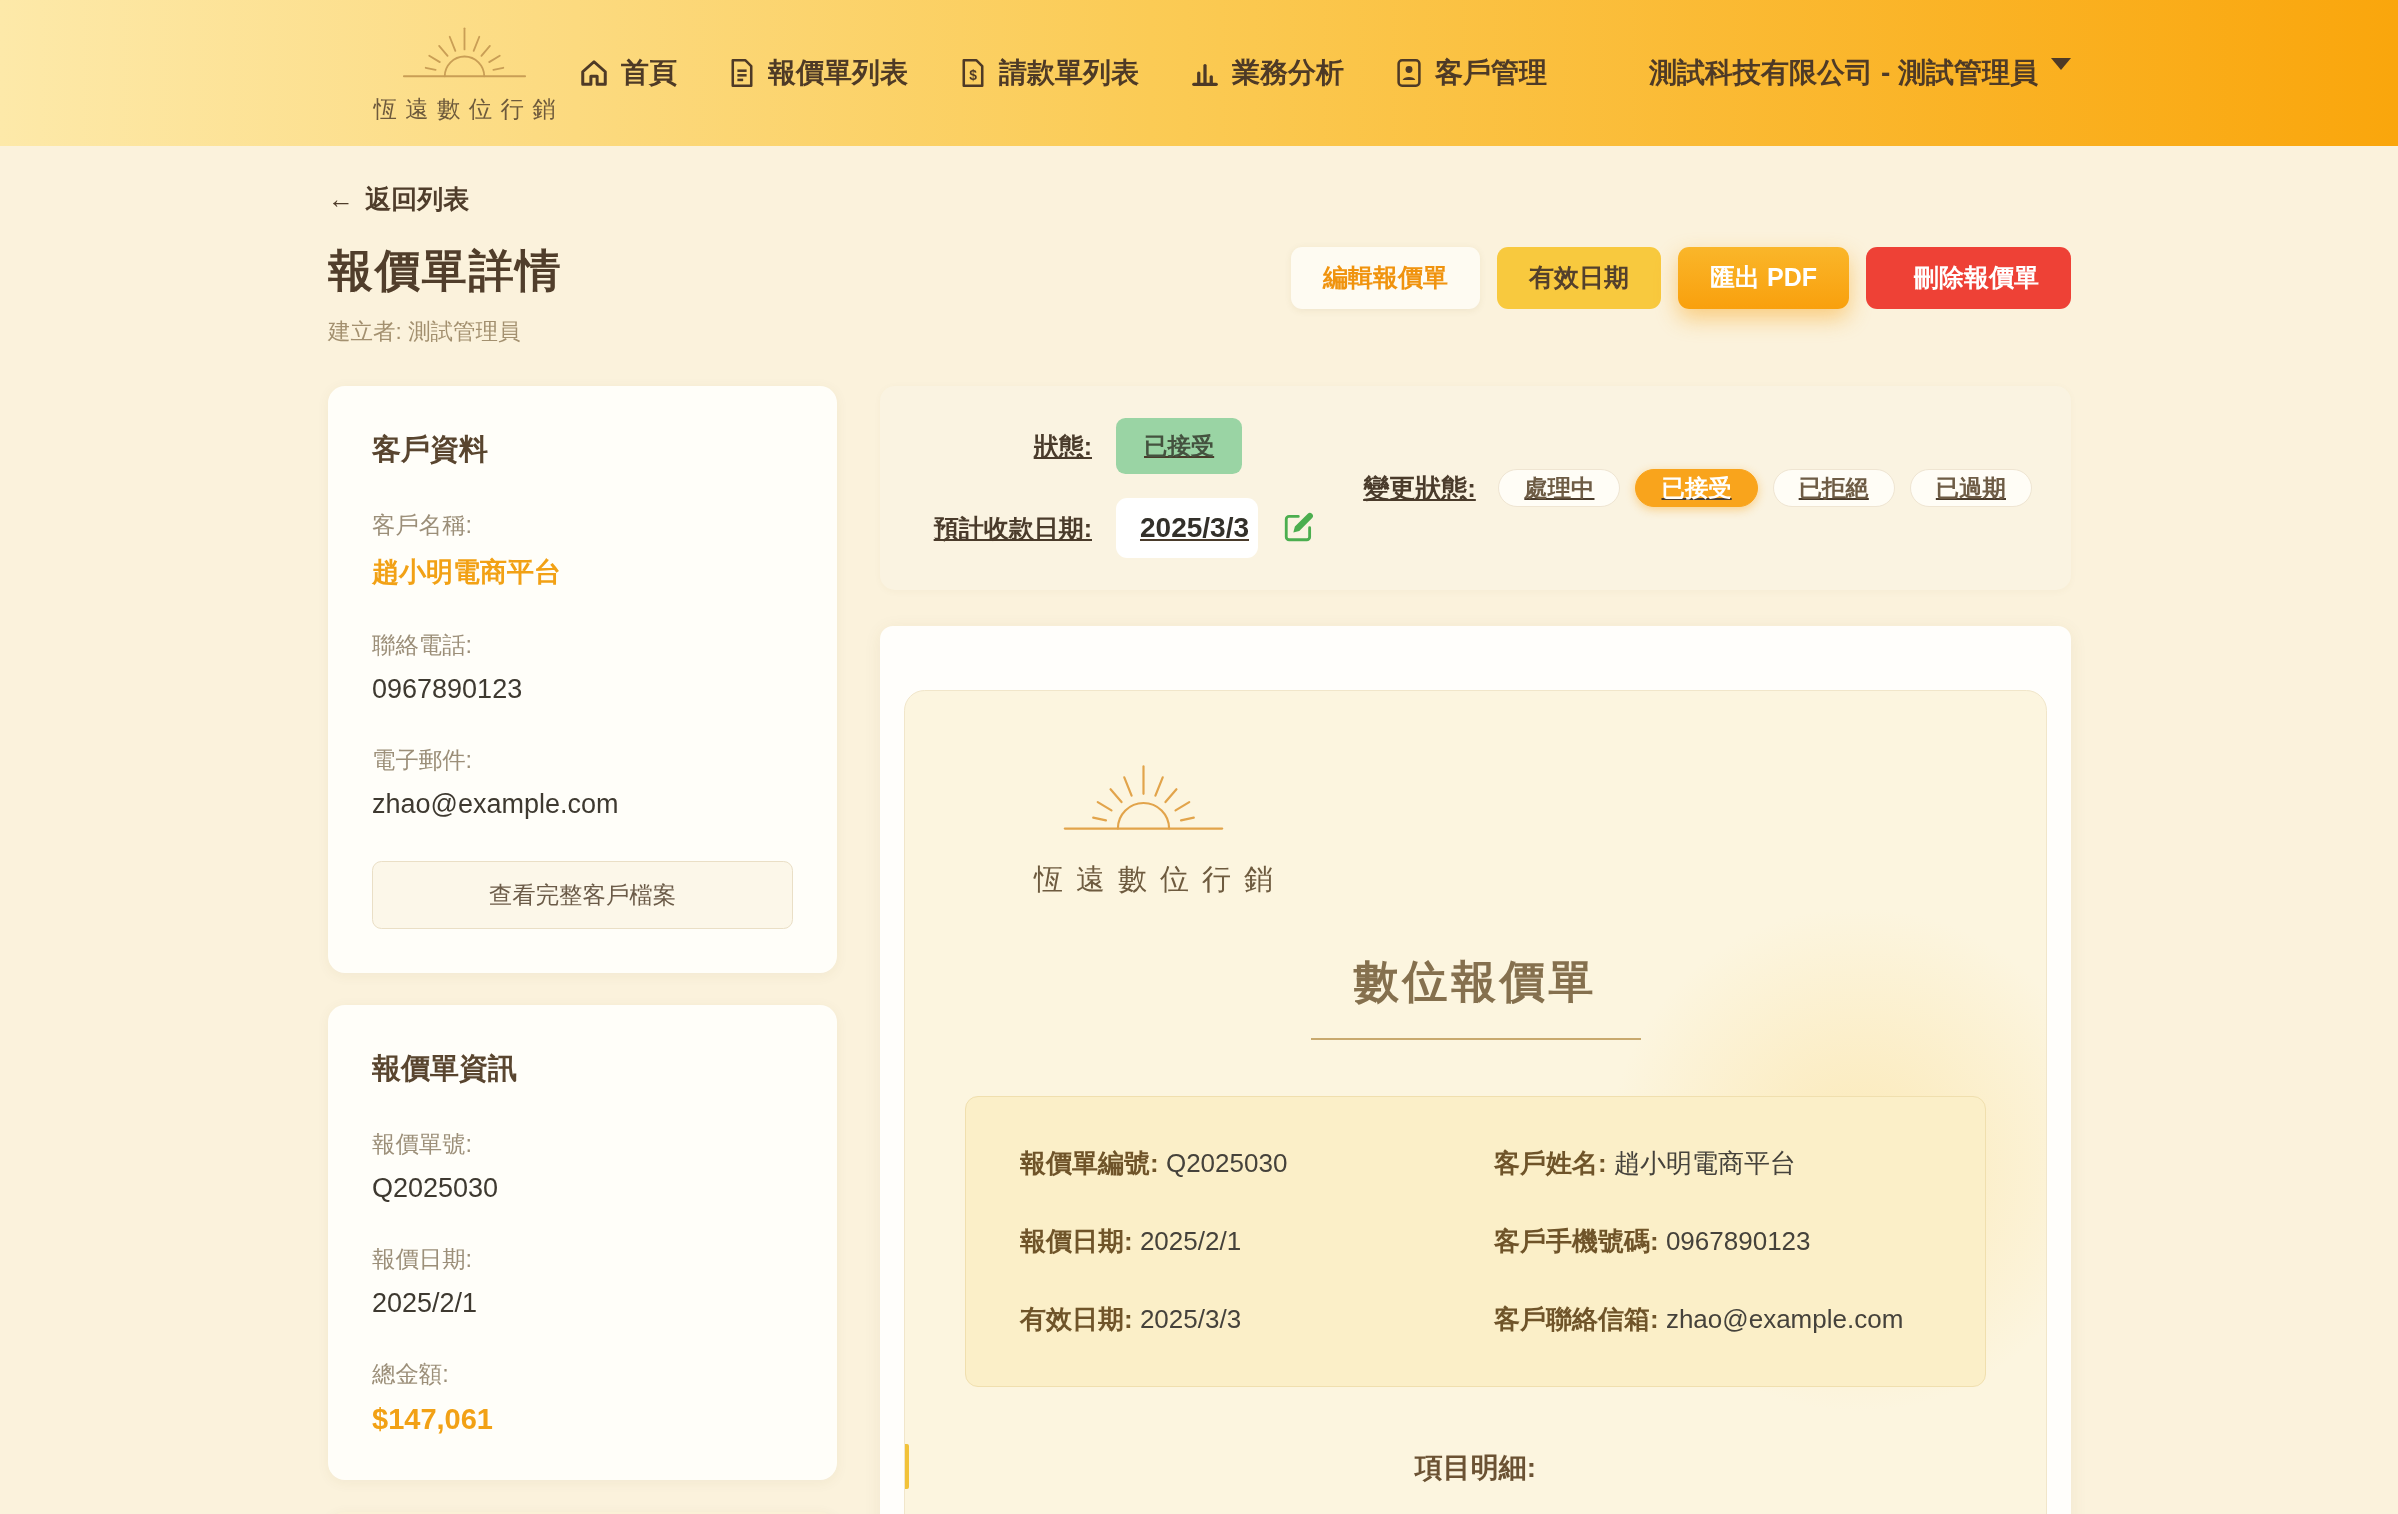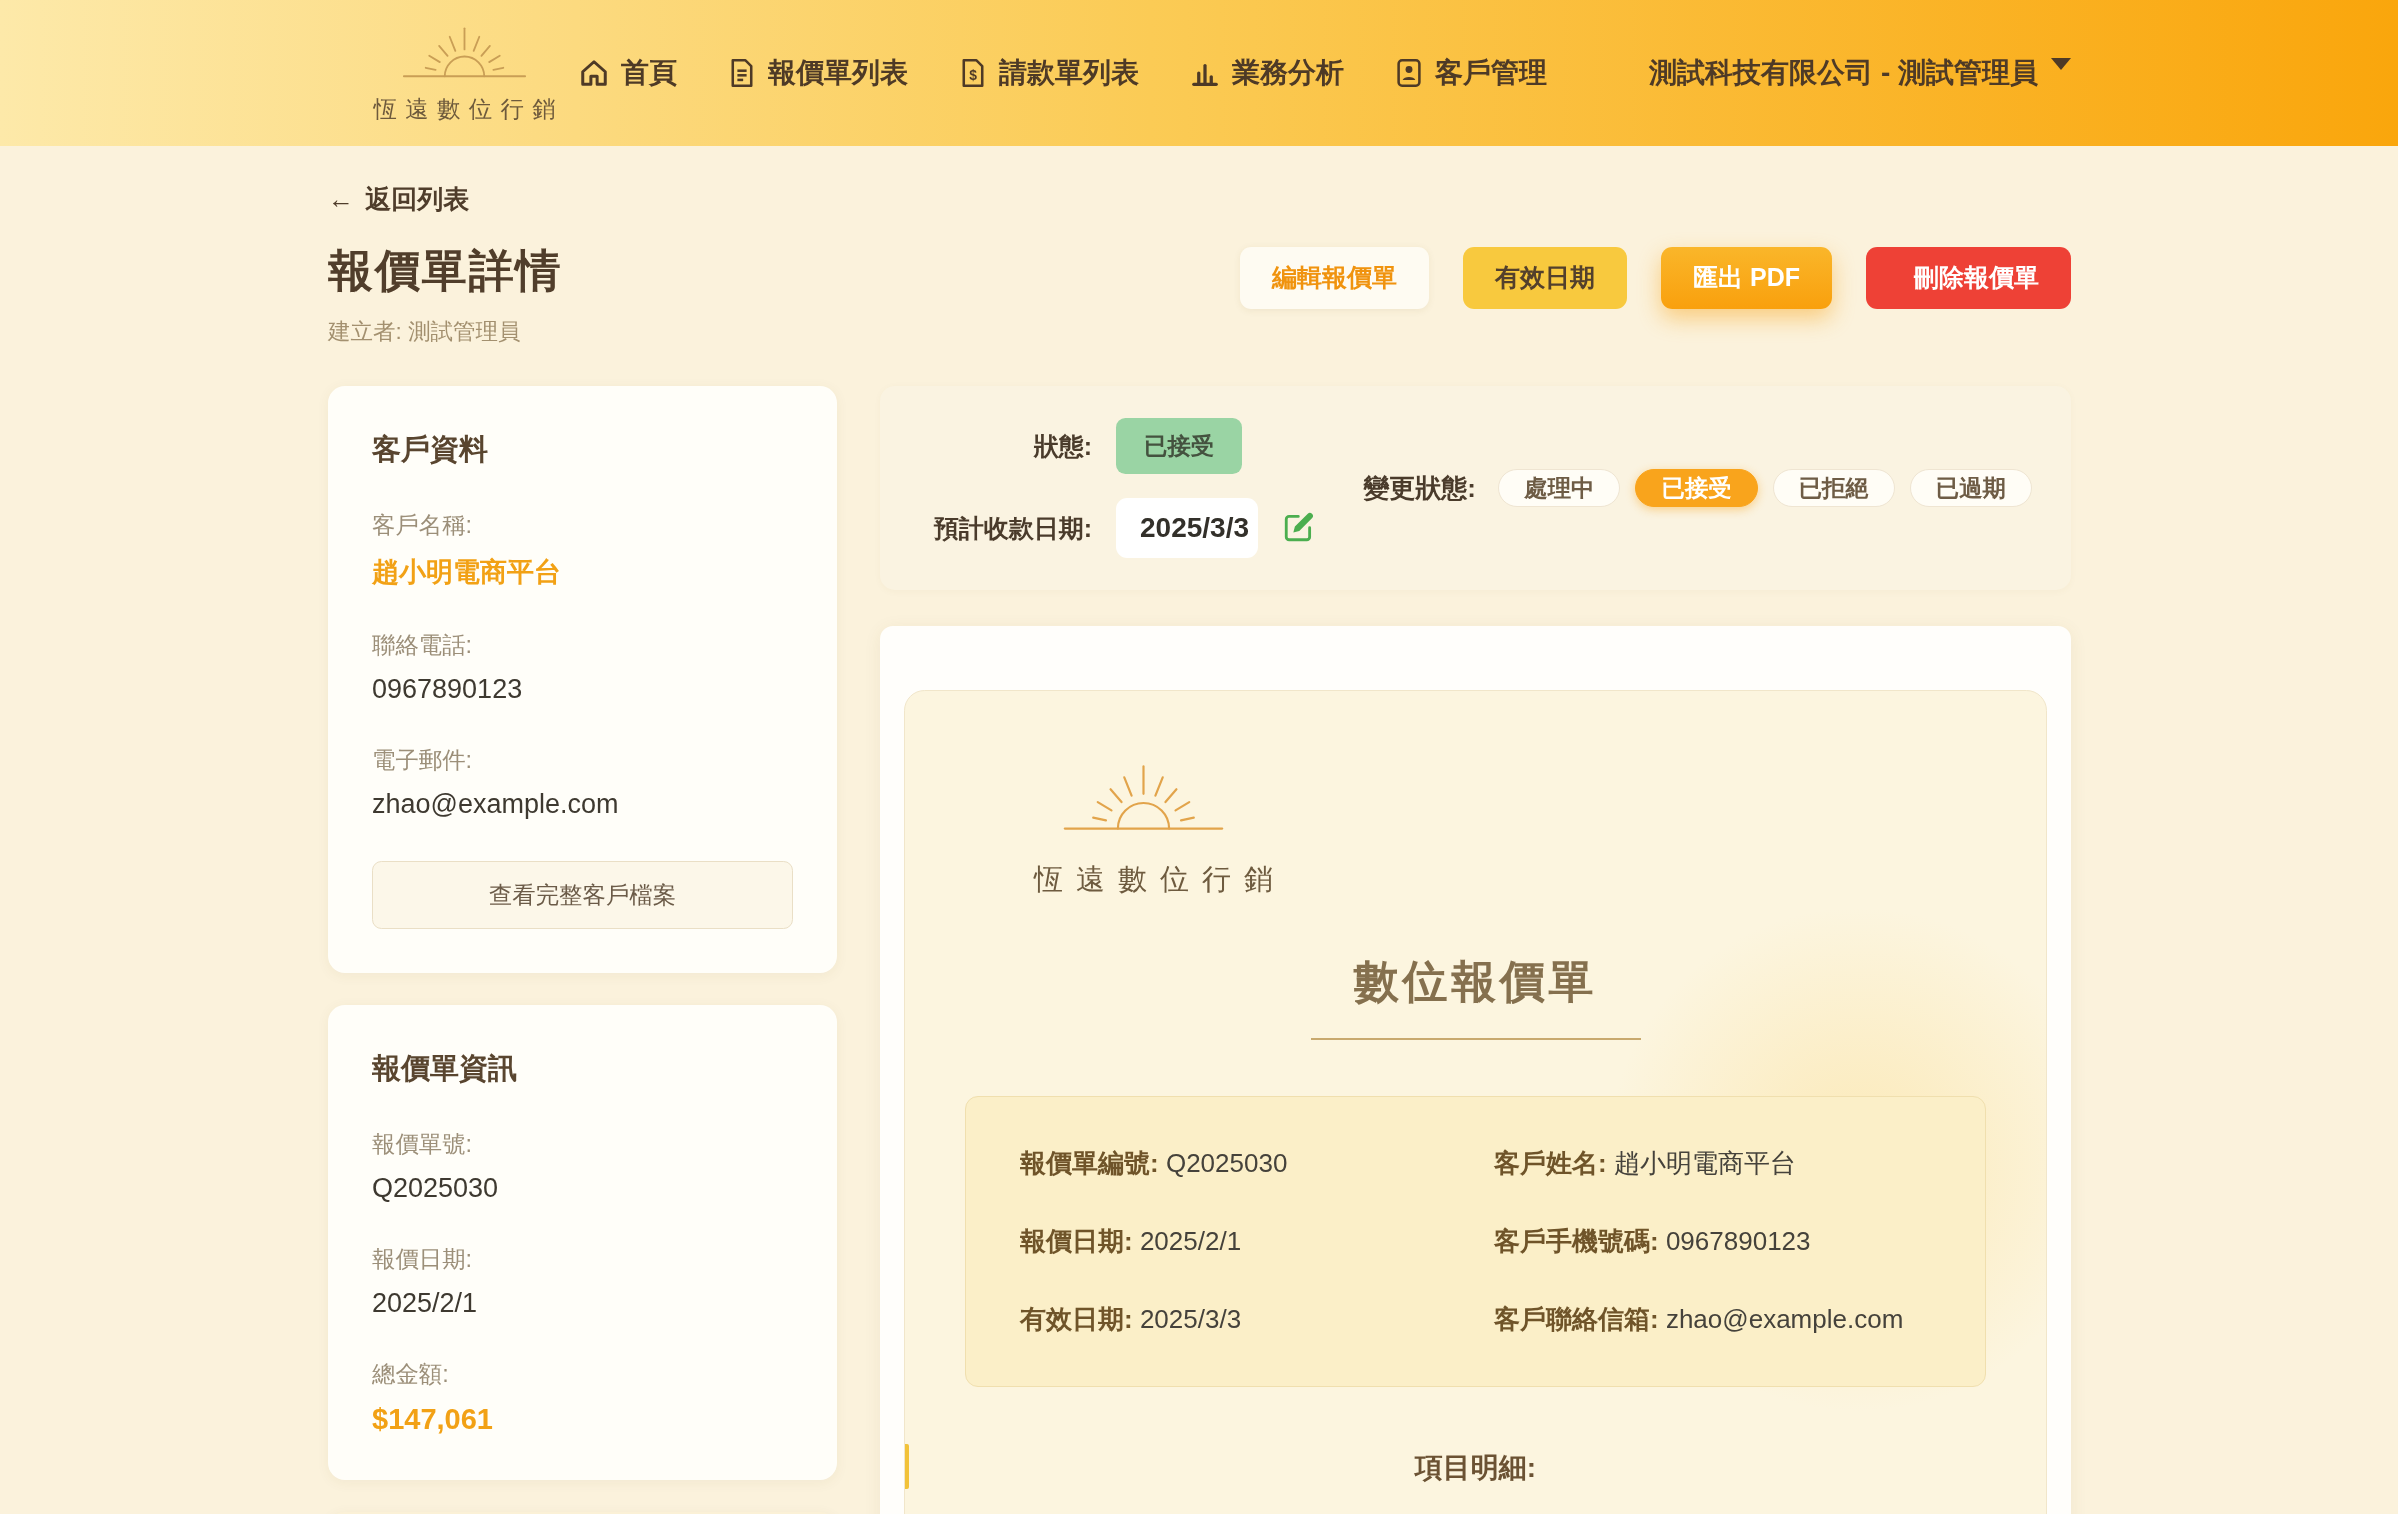--- a/index.html
+++ b/index.html
@@ -29,21 +29,21 @@
   .nav-item svg { display:block; }
   .user-menu { display:flex; align-items:flex-start; gap:13px; margin-left:51px; font-size:28px; font-weight:700; color:#4E3A26; cursor:pointer; white-space:nowrap; }
   .caret { width:0; height:0; border-left:10.3px solid transparent; border-right:10.3px solid transparent; border-top:12px solid #4E3A26; margin-top:3.7px; }
 
   
   .container { width:1743px; margin:0 auto; }
   .back-row { margin-top:36px; display:inline-flex; align-items:center; gap:11.2px; font-size:26px; font-weight:700; color:#4F3D2B; cursor:pointer; }
   .header-row { display:flex; justify-content:space-between; align-items:flex-start; margin-top:24px; }
   .page-title { font-size:45px; font-weight:800; color:#513E2B; letter-spacing:1.9px; }
   .creator { margin-top:15px; font-size:22.5px; color:#A3906F; }
-  .actions { display:flex; gap:34px; margin-top:5.6px; }
+  .actions { display:flex; gap:17px; margin-top:5.6px; }
   .btn { height:62px; padding:0 32px; border-radius:11.2px; font-size:25px; font-weight:700;
          display:inline-flex; align-items:center; justify-content:center; border:none; cursor:pointer; white-space:nowrap;
          font-family:inherit; }
   .btn-edit   { background:#FEFBF2; color:#F0930E; box-shadow:0 1.9px 7.5px rgba(120,90,30,.08); }
   .btn-create { background:#F8C93E; color:#53402C; }
   .btn-export { background:linear-gradient(180deg,#FAB62A,#F9A00D); color:#FFFFFF; box-shadow:0 9.4px 22.5px rgba(249,160,13,.45); }
   .btn-delete { background:#EE4136; color:#FFFFFF;padding-left:48px; }
 
   
   .layout { display:grid; grid-template-columns:509px 1fr; gap:43px; margin-top:39px; align-items:start; }
@@ -58,21 +58,21 @@
   .accent-value { font-size:29px; color:#F2A115; font-weight:800; margin-top:13px; }
   .outline-btn { margin-top:41px; width:100%; padding:17px 0; background:#FCF7E9; border:1.9px solid #EADFC6;
                  border-radius:9.4px; font-size:23.4px; color:#6B5B48; cursor:pointer; text-align:center; font-family:inherit; }
 
   .card-invoices { background:#FBF1D7; }
   .invoice-item { margin-top:26px; background:#FFFDF4; border-radius:13px; padding:28px 24px 28px 28px;
                   display:flex; align-items:center; box-shadow:0 1.9px 7.5px rgba(120,90,40,.05); }
 
   
   .status-card { background:#FAF3E1; border-radius:15px; padding:32px 39px; display:flex; justify-content:space-between; align-items:center;
-                 box-shadow:0 1.9px 7.5px rgba(120,90,40,.04); }
+                 box-shadow:0 1.9px 7.5px rgba(120,90,40,.04);text-decoration:underline; }
   .status-left { display:grid; grid-template-columns:173px auto auto; row-gap:24px; column-gap:24px; align-items:center; }
   .status-label { font-size:25px; font-weight:600; color:#4A3B2B; text-align:right; white-space:nowrap; }
   .badge-accepted { background:#9AD4A4; color:#44523F; font-size:23.4px; font-weight:600; padding:12px 28px; border-radius:9.4px;
                     justify-self:start; }
   .date-input { background:#FFFFFF; border-radius:11.2px; padding:14px 24px; font-size:28px; font-weight:600; color:#33302A;
                 width:142px; text-align:center; cursor:text; }
   .pencil-btn { background:none; border:none; cursor:pointer; padding:0; display:flex; align-items:center; }
   .status-right { display:flex; align-items:center; gap:15px; }
   .change-label { font-size:26px; font-weight:700; color:#4A3B2B; margin-right:7.5px; white-space:nowrap; }
   .pill { padding:2px 25px; border-radius:936px; background:#FFFDF6; border:1.9px solid #EFE5D2; font-size:23.4px; font-weight:600;

